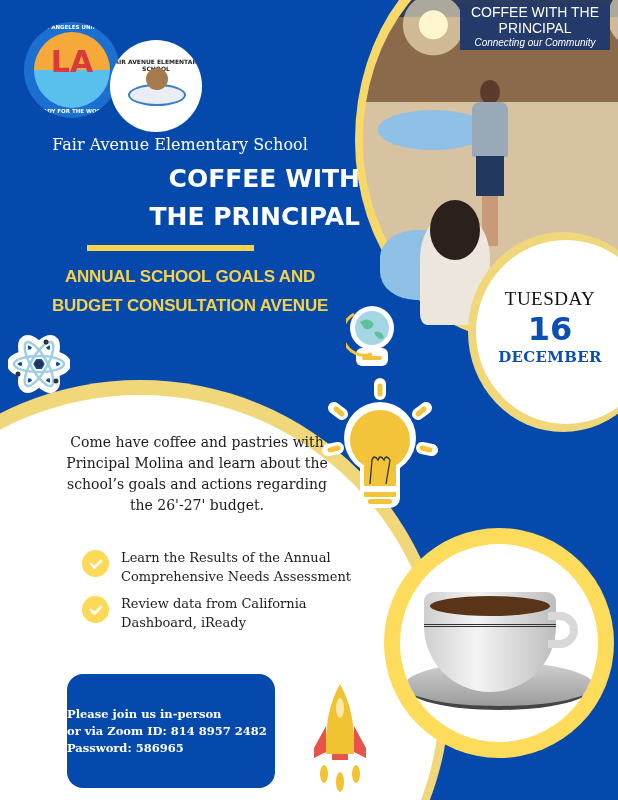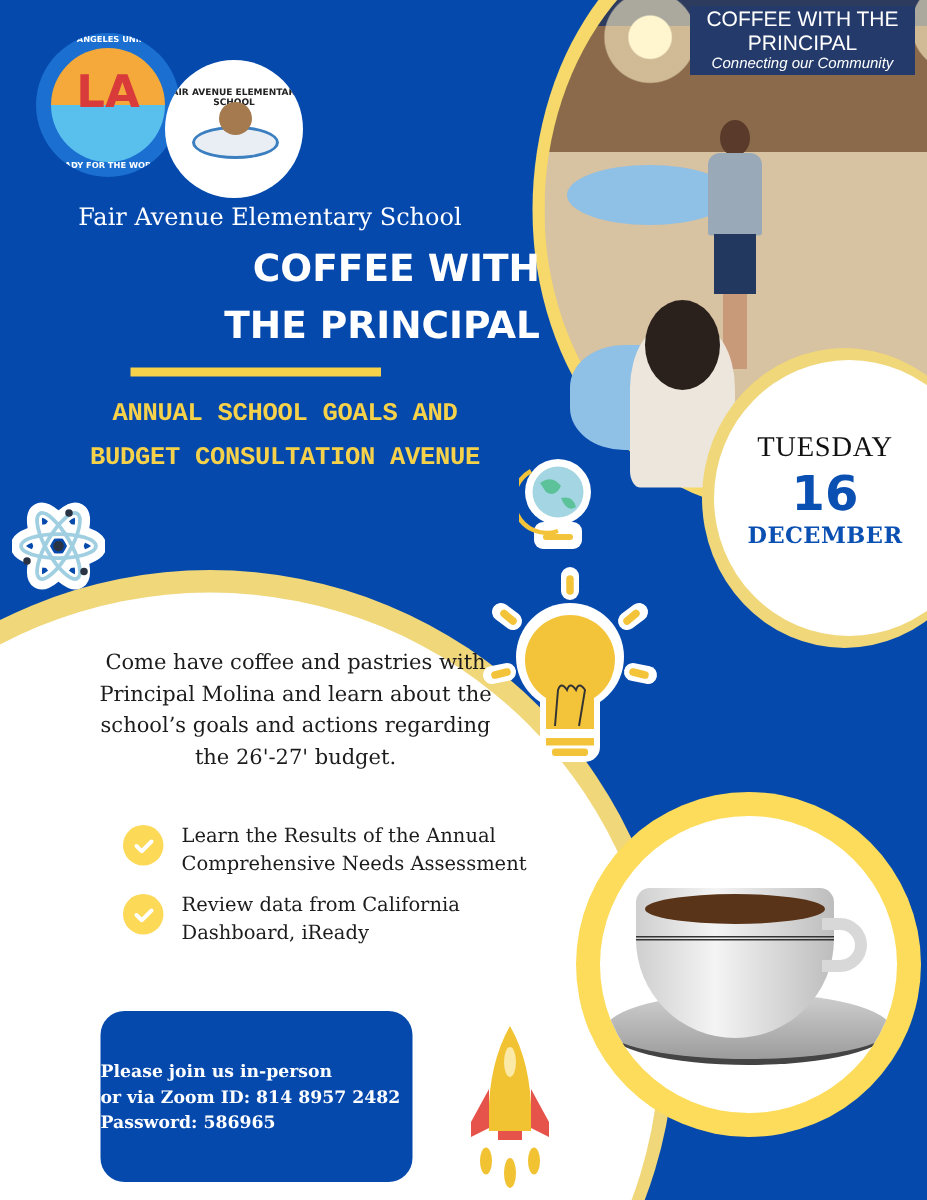--- a/index.html
+++ b/index.html
@@ -49,21 +49,21 @@
   .lausd .ring-txt2 { position:absolute; left:0; top:86px; width:96px; text-align:center; font-family:"DejaVu Sans",sans-serif; font-weight:bold; font-size:5.5px; color:#fff; }
   .fair-logo { left:110px; top:40px; width:92px; height:92px; border-radius:50%; background:#fff; overflow:hidden; }
   .fair-logo .arc { position:absolute; left:0; top:18px; width:92px; text-align:center; font-family:"DejaVu Sans",sans-serif; font-size:6px; color:#222; font-weight:bold; }
   .fair-logo .plane { position:absolute; left:18px; top:44px; width:58px; height:22px; border-radius:50%; background:#e8eef4; border:2px solid #3c7fc0; }
   .fair-logo .bear { position:absolute; left:36px; top:28px; width:22px; height:22px; border-radius:50%; background:#a57a4e; }
 
   
   .school { left:0; top:135px; width:360px; text-align:center; font-family:"DejaVu Serif",serif; font-size:16px; color:#fff; }
   .title { left:0; top:160px; width:360px; text-align:right; font-family:"DejaVu Sans",sans-serif; font-weight:bold; font-size:25px; color:#fff; line-height:38px; }
   .rule { left:87px; top:245px; width:167px; height:6px; background:#f6d24b; }
-  .subtitle { left:0; top:262px; width:380px; text-align:center; font-family:Liberation Mono, monospace; font-weight:bold; font-size:17px; color:#f6d24b; line-height:29px; letter-spacing:-.2px; }
+  .subtitle { left:0; top:262px; width:380px; text-align:center; font-family:Liberation Sans, sans-serif; font-weight:bold; font-size:17px; color:#f6d24b; line-height:29px; letter-spacing:-.2px; }
 
   
   .intro { left:62px; top:432px; width:270px; text-align:center; font-family:"DejaVu Serif",serif; font-size:14px; color:#1c1c1c; line-height:21px; }
   .bullets { left:82px; top:548px; width:300px; list-style:none; }
   .bullets li { display:flex; align-items:flex-start; margin-bottom:8px; }
   .check { flex:0 0 27px; height:27px; border-radius:50%; background:#fcd957; display:flex; align-items:center; justify-content:center; margin-right:12px; margin-top:2px; }
   .bullets .txt { font-family:"DejaVu Serif",serif; font-size:13px; color:#1c1c1c; line-height:19px; }
 
   .join { left:67px; top:674px; width:208px; height:114px; border-radius:16px; background:#0549ad; color:#fff; display:flex; flex-direction:column; justify-content:center; font-family:"DejaVu Serif",serif; font-weight:bold; font-size:11.5px; line-height:17px; }
 

